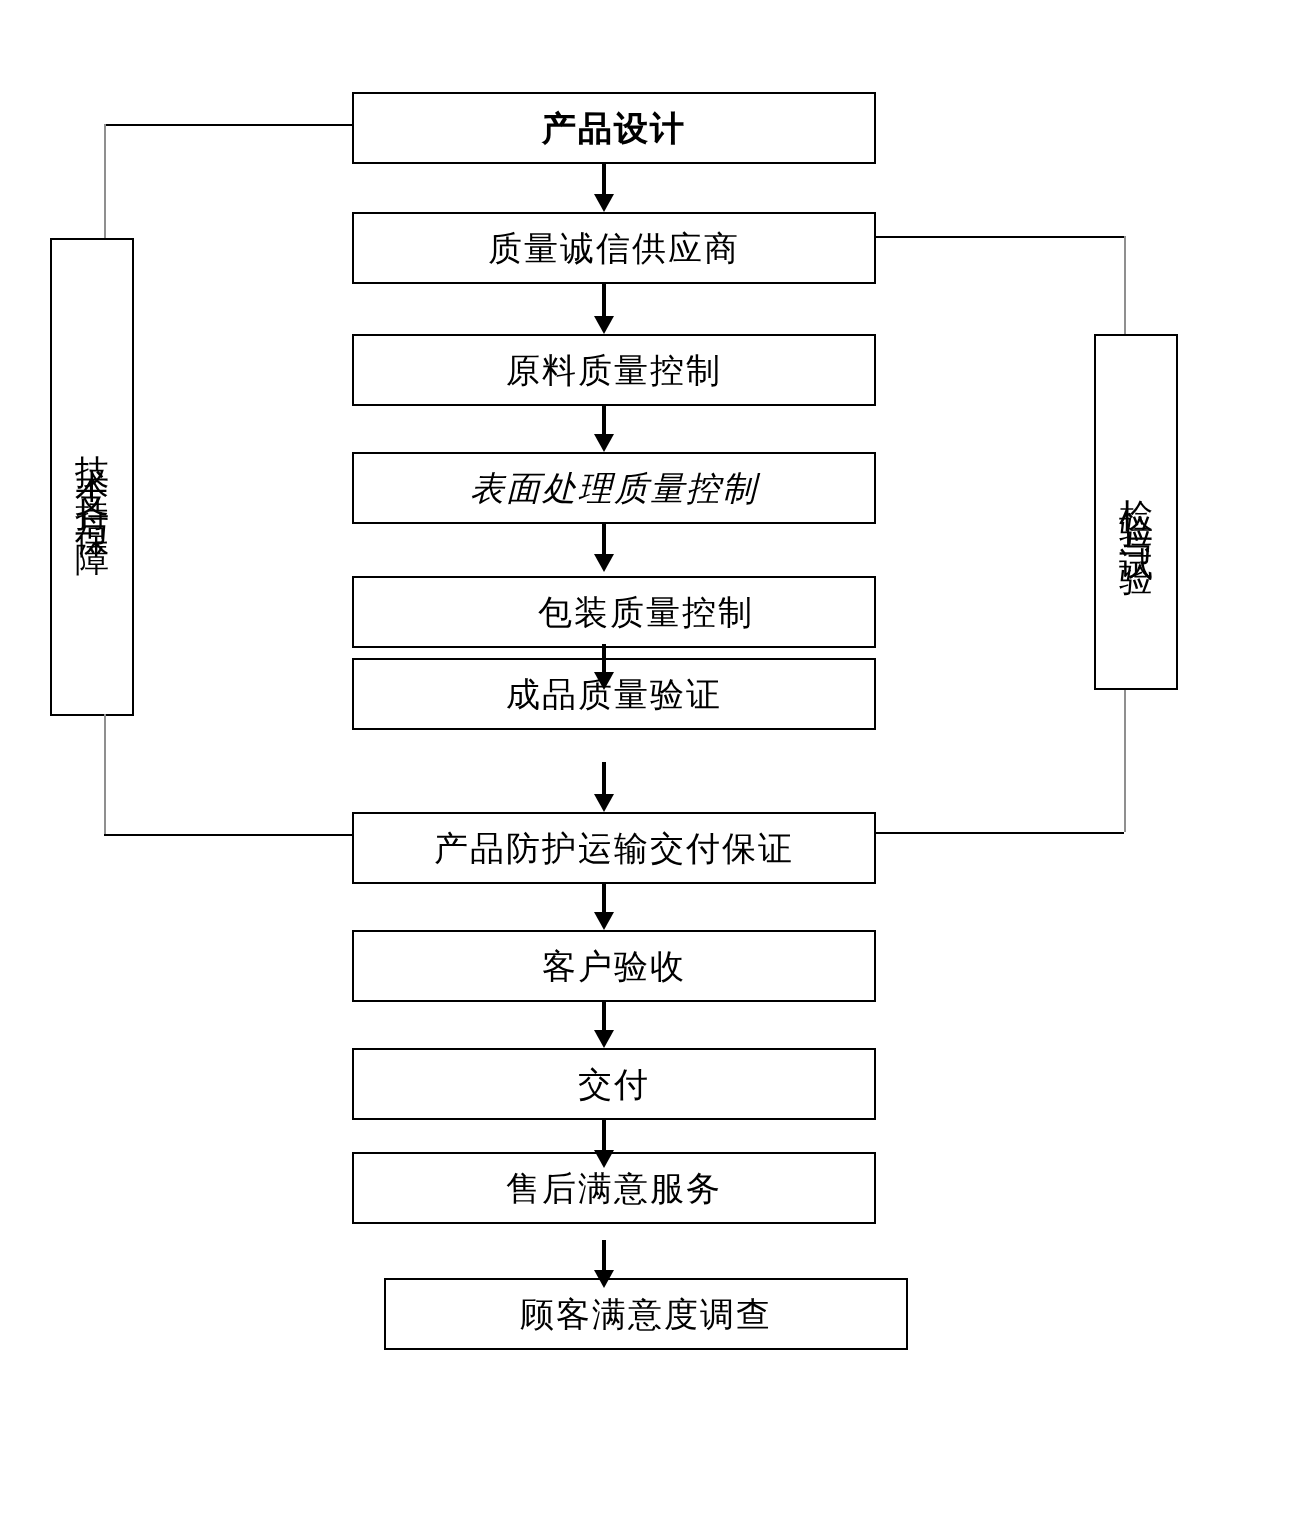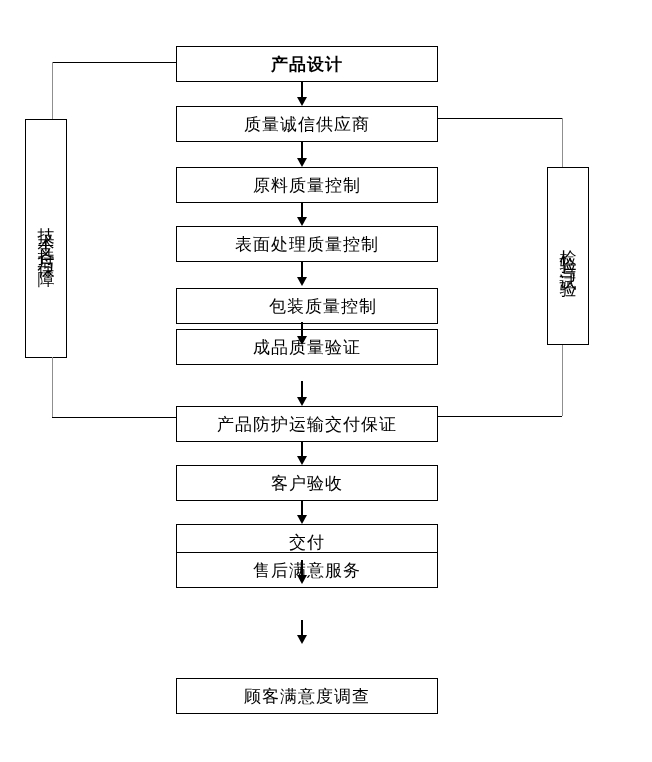--- a/index.html
+++ b/index.html
@@ -56,23 +56,23 @@
   .arrow .head {
     width: 0; height: 0;
     border-left: 5.5px solid transparent;
     border-right: 5.5px solid transparent;
     border-top: 9px solid #000000;
   }
   .hline { position: absolute; height: 1px; background: #000000; }
   .vline { position: absolute; width: 1px; background: #8f8f8f; }
   
   .fb0  { top: 46px; font-weight: bold; }  .fb1  { top: 106px; } .fb2  { top: 167px; }
-  .fb3  { top: 226px; } .fb4  { top: 288px; padding-left: 32px; } .fb5  { top: 329px; }
+  .fb3  { top: 226px; font-style: italic; } .fb4  { top: 288px; padding-left: 32px; } .fb5  { top: 329px; }
   .fb6  { top: 406px; } .fb7  { top: 465px; } .fb8  { top: 524px; }
-  .fb9  { top: 552px; } .fb10 { top: 678px; }
+  .fb9  { top: 576px; } .fb10 { top: 639px; margin-left: 16px; }
   
   .ar0 { top: 82px;  height: 24px; } .ar1 { top: 142px; height: 25px; }
   .ar2 { top: 203px; height: 23px; } .ar3 { top: 262px; height: 24px; }
   .ar4 { top: 322px; height: 23px; } .ar5 { top: 381px; height: 25px; }
   .ar6 { top: 442px; height: 23px; } .ar7 { top: 501px; height: 23px; }
   .ar8 { top: 560px; height: 24px; } .ar9 { top: 620px; height: 24px; }
   
   .c-tl-h { left: 52px;  top: 62px;  width: 124px; }
   .c-tl-v { left: 52px;  top: 62px;  height: 57px; }
   .c-bl-v { left: 52px;  top: 357px; height: 60px; }

